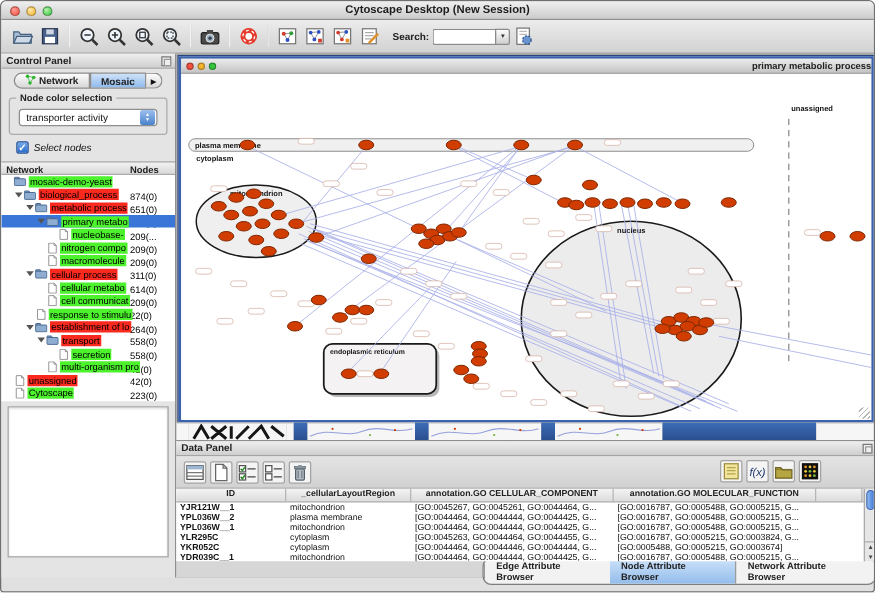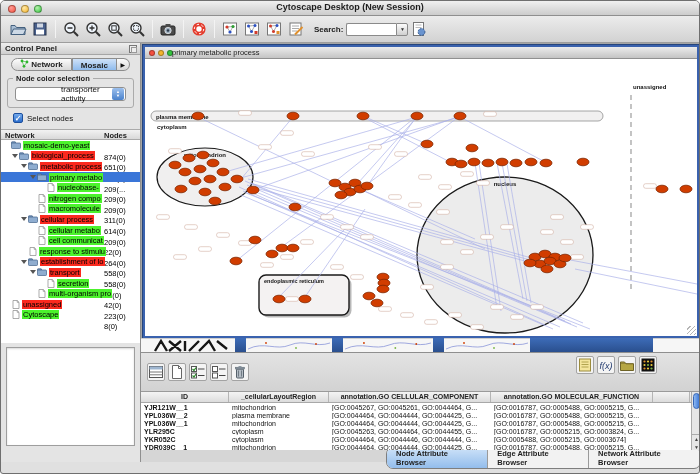--- a/index.html
+++ b/index.html
@@ -39,64 +39,64 @@
 
   .cp-tabs { height:17px; display:flex; align-items:center; justify-content:center; gap:0; padding-top:2px; }
   .cp-tab { height:13px; display:flex; align-items:center; gap:2px; padding:0 8px; font-size:8px; font-weight:bold; color:#222;
             background:linear-gradient(#fcfcfc,#d8d8d8); border:1px solid #8d8d8d; }
   .cp-tab.first { border-radius:7px 0 0 7px; }
   .cp-tab.selected { background:linear-gradient(#cfe2f8,#8fbbed);align-items:flex-end; }
   .cp-tab-arrow { height:13px; width:13px; border:1px solid #8d8d8d; border-left:none; border-radius:0 7px 7px 0; background:linear-gradient(#fcfcfc,#d8d8d8); font-size:6px; display:flex; align-items:center; justify-content:center; color:#111; }
 
   .groupbox { position:relative; margin:6px 6px 0 6px; height:30px; border:1px solid #ababab; border-radius:3px; }
   .groupbox .legend { position:absolute; top:-5px; left:5px; background:#e4e4e4; padding:0 3px; font-size:7.5px; font-weight:bold; color:#222; }
-  .cp-select { position:absolute; left:7px; right:7px; top:8px; height:14px; background:#fff; border:1px solid #8f8f8f; border-radius:3px; display:flex; align-items:center;padding-left:40px; }
+  .cp-select { position:absolute; left:7px; right:7px; top:8px; height:14px; background:#fff; border:1px solid #8f8f8f; border-radius:3px; display:flex; align-items:center; }
   .cp-select .val { flex:1; font-size:8px; padding-left:5px; color:#111; }
   .cp-select .stepper { width:12px; height:12px; margin-right:1px; border-radius:2px; background:linear-gradient(#9cc0ee,#4a82cc); display:flex; flex-direction:column; align-items:center; justify-content:center; color:#fff; font-size:4px; line-height:4px; }
 
   .checkbox-row { height:16px; display:flex; align-items:center; padding-left:12px; gap:4px; margin-top:2px; }
   .checkbox { width:10px; height:10px; border-radius:2px; border:1px solid #1c4f9d; background:linear-gradient(#74aaec,#2a6ccb); color:#fff; font-size:8px; line-height:9px; text-align:center; font-weight:bold; }
-  .checkbox-label { font-size:8px; color:#111; }
+  .checkbox-label { font-size:8px; color:#111;font-style:italic; }
 
   .tree-header { position:relative; height:11px; background:linear-gradient(#f2f2f2,#d9d9d9); border-top:1px solid #aaa; border-bottom:1px solid #aaa; margin-top:3px; }
   .tree-header .c1 { position:absolute; left:4px; top:1px; font-size:7.5px; font-weight:bold; color:#222; }
   .tree-header .c2 { position:absolute; left:103px; top:1px; font-size:7.5px; font-weight:bold; color:#222; }
 
-  .tree { background:#fff; height:203px; overflow:hidden; }
+  .tree { background:#fff; height:181px; overflow:hidden; }
   .trow { position:relative; height:10.6px; display:flex; align-items:center; cursor:default; }
   .trow.selected { background:#3a76d8; }
   .t-arrow { width:0; height:0; border-left:3.5px solid transparent; border-right:3.5px solid transparent; border-top:4.5px solid #555; margin-right:1px; flex:none; }
   .t-ico { flex:none; margin-right:2px; display:flex; }
   .t-label { font-size:7.5px; color:#000; white-space:nowrap; padding:0 1px; line-height:9px; }
   .t-label.green { background:#4cf22c; }
   .t-label.red { background:#fb291e; }
   .t-val { position:absolute; left:103px; font-size:7.5px; color:#000;margin-top:24px; }
 
   .preview-pane { flex:1; margin:4px 5px 16px 5px; background:#fff; border:1px solid #9e9e9e; box-shadow:inset 0 1px 2px rgba(0,0,0,.15); }
 
   
   .net-window { position:absolute; left:2px; top:2px; width:556px; height:293px; border:2px solid #3a62ae; background:#fff; box-shadow:0 0 0 1px #26457c; }
   .net-titlebar { position:relative; height:12px; background:linear-gradient(#ececec,#c4c4c4); border-bottom:1px solid #909090; }
-  .net-titlebar .nt { position:absolute; left:0; right:0; top:1px; text-align:left; font-size:7.5px; font-weight:normal; color:#222;padding-left:27px; }
+  .net-titlebar .nt { position:absolute; left:0; right:0; top:1px; text-align:right; font-size:7.5px; font-weight:bold; color:#222;padding-left:27px; }
   .mini-lights { position:absolute; left:4px; top:3px; display:flex; gap:3px; }
   .mini-light { width:6px; height:6px; border-radius:50%; border:0.5px solid rgba(0,0,0,.3); }
   #net-canvas { display:block; width:100%; height:277px; background:#fff; }
   .canvas-grip { position:absolute; right:1px; bottom:1px; width:9px; height:9px;
       background:repeating-linear-gradient(135deg,transparent 0 2px,#b5b5b5 2px 3px); }
 
   
   .strip { position:absolute; left:0; top:295px; width:560px; height:14px; background:#a5a5a5; overflow:hidden; }
   .seg { position:absolute; top:0; height:14px; }
   .seg.white, .seg.scribble, .seg.sketch { background:#f6f6f6; border-top:1px solid #cfcfcf; }
   .seg.blue { background:linear-gradient(#3d6cb8,#2a4f8e); }
   .seg svg { width:100%; height:100%; display:block; }
 
   
   .data-panel { position:absolute; left:0; top:309px; width:560px; height:110px; background:#d6d6d6; border-top:1px solid #8f8f8f; }
-  .dp-toolbar { position:relative; height:38px; display:flex; align-items:center; padding-left:6px; gap:3px; background:linear-gradient(#e3e3e3,#d2d2d2); }
+  .dp-toolbar { position:relative; height:25px; display:flex; align-items:center; padding-left:6px; gap:3px; background:linear-gradient(#e3e3e3,#d2d2d2); }
   .dp-icon { width:18px; height:18px; background:#f4f4f4; border:1px solid #a3a3a3; border-radius:2px; display:flex; align-items:center; justify-content:center; }
   .dp-icon svg { width:16px; height:16px; }
   .dp-right { position:absolute; right:44px; top:3px; display:flex; gap:3px; }
 
   .dp-table { position:relative; height:59px; background:#fff; border-top:1px solid #9a9a9a; }
   .dp-head { display:flex; height:11px; background:linear-gradient(#f4f4f4,#dcdcdc); border-bottom:1px solid #a8a8a8; }
   .dp-hcell { font-size:7px; font-weight:bold; color:#222; text-align:center; border-right:1px solid #b5b5b5; line-height:10px; overflow:hidden; white-space:nowrap; }
   .dp-hicon { width:9px; height:9px; margin:1px; background:#e8e8e8; border:1px solid #999; flex:none; }
   .dp-body { position:absolute; left:0; right:10px; top:11px; bottom:0; overflow:hidden; }
   .dp-row { display:flex; height:8px; align-items:center; }
@@ -683,20 +683,24 @@
               <circle cx="20" cy="4" r="0.9" fill="#d13d00"></circle>
               <circle cx="50" cy="9" r="0.9" fill="#7ab648"></circle>
               <circle cx="70" cy="5" r="0.9" fill="#d13d00"></circle>
             </svg>
           </div>
           <div class="seg blue" style="left: 389px; width: 123px;"></div>
           <div class="seg white" style="left: 512px; width: 48px;"></div>
         </div>
 
       <div class="data-panel">
+        <div class="panel-titlebar">
+          <span class="pt">Data Panel</span>
+          <div class="float-btn"></div>
+        </div>
         <div class="dp-toolbar">
           <span id="dp-left" style="display:flex;gap:3px;">
               <div class="dp-icon">
                 <svg viewBox="0 0 16 16">
                   <rect x="1.5" y="2.5" width="13" height="11" fill="#fff" stroke="#555"></rect>
                   <rect x="1.5" y="2.5" width="13" height="3" fill="#9db5d0"></rect>
                   <line x1="1.5" y1="8" x2="14.5" y2="8" stroke="#777"></line>
                   <line x1="1.5" y1="10.8" x2="14.5" y2="10.8" stroke="#777"></line>
                 </svg>
               </div>
@@ -817,22 +821,22 @@
                 <div class="dp-cell" style="width: 162px;">[GO:0016787, GO:0005488, GO:0005215, G...</div>
               </div>
             </div>
           <div class="dp-scroll">
             <div class="dp-thumb"></div>
             <div class="dp-arrows">▲<br>▼</div>
           </div>
         </div>
         <div class="dp-tabs">
           <div class="dp-tabgroup">
+            <div class="dp-tab">Edge Attribute Browser</div>
             <div class="dp-tab first selected">Node Attribute Browser</div>
-            <div class="dp-tab">Edge Attribute Browser</div>
             <div class="dp-tab">Network Attribute Browser</div>
           </div>
         </div>
       </div>
 
     </div>
   </div>
 
 
 </div>

